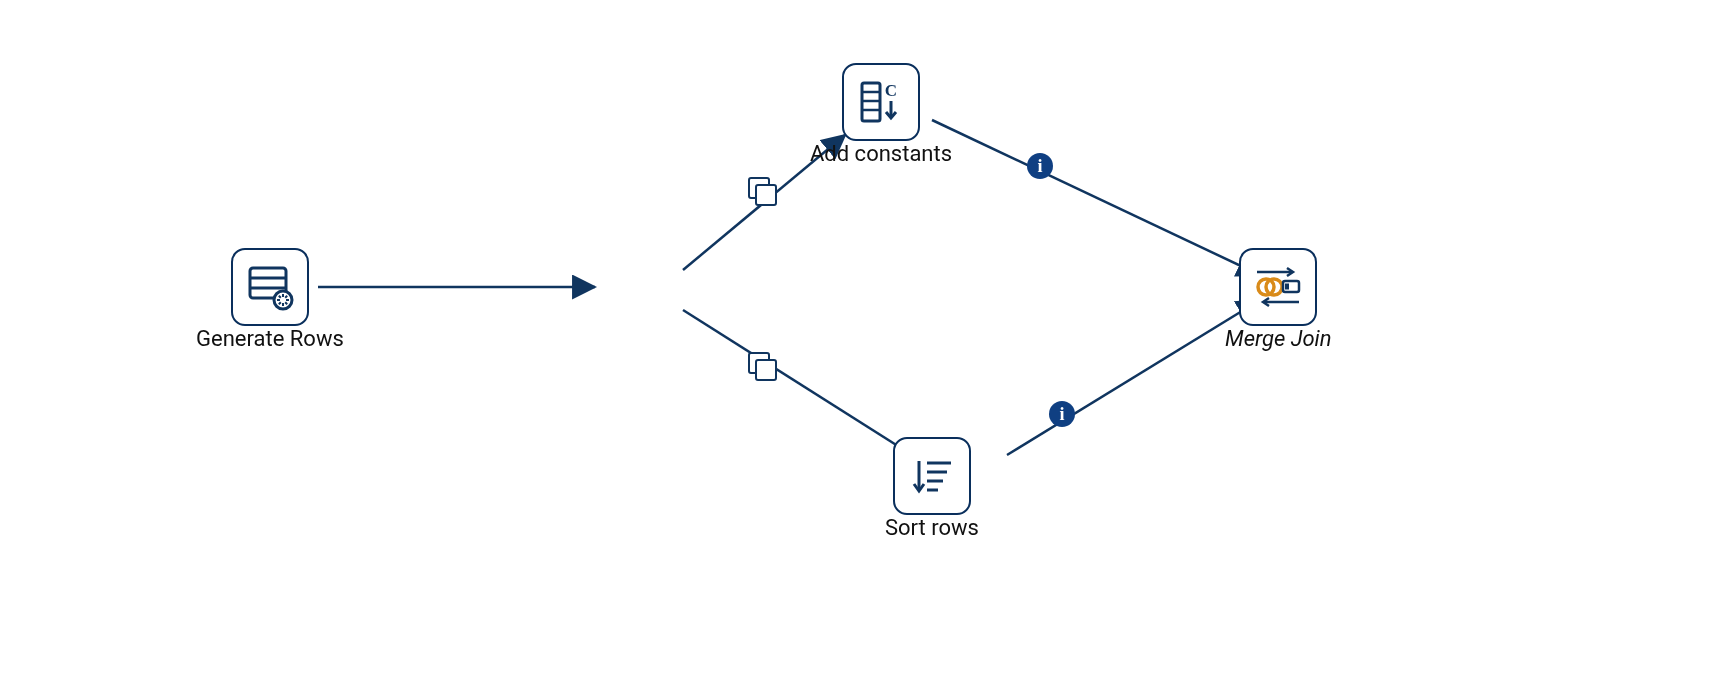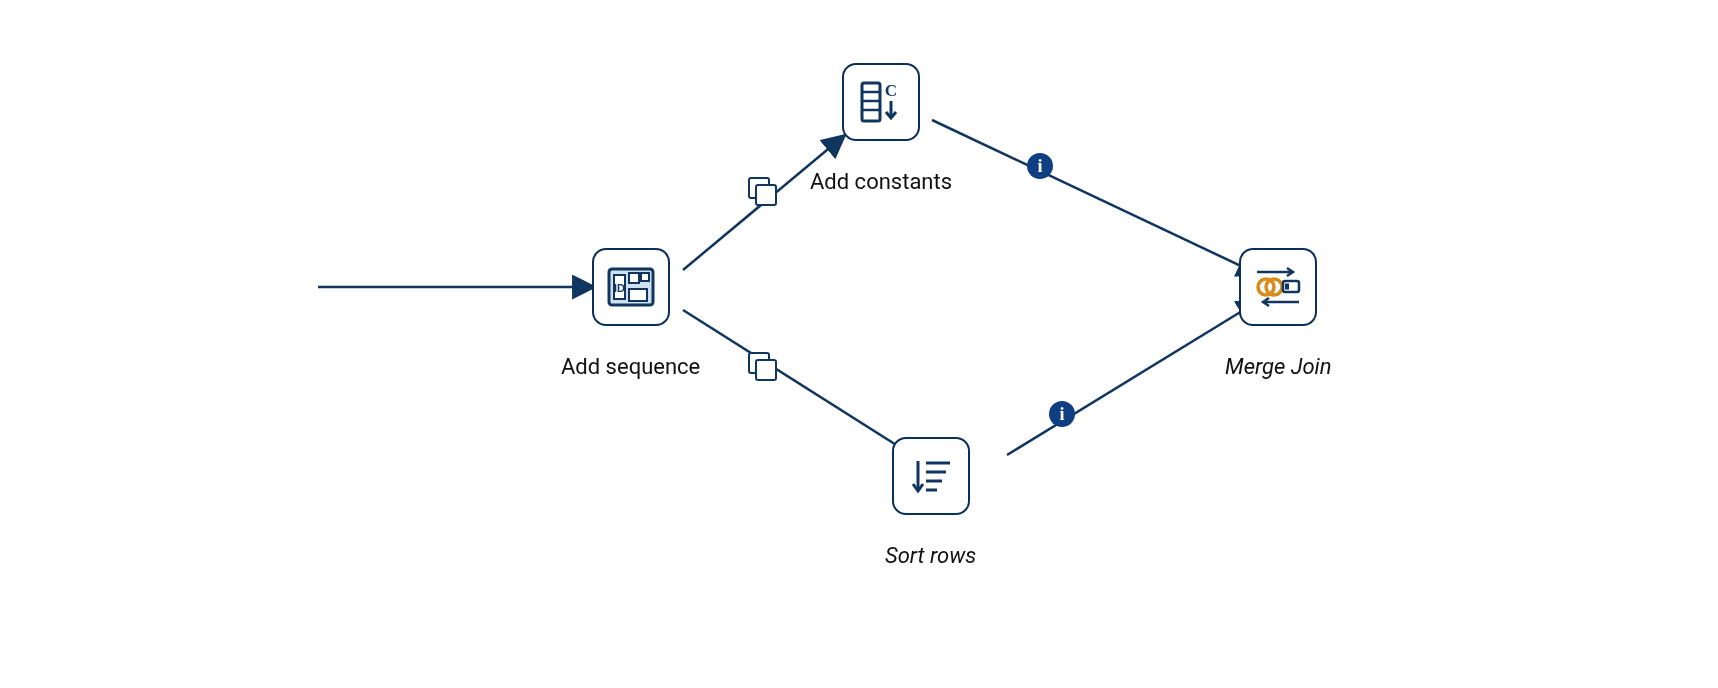--- a/index.html
+++ b/index.html
@@ -35,21 +35,21 @@
     height: 78px;
     border: 2.5px solid #0a2f5c;
     border-radius: 14px;
     background: #ffffff;
     display: flex;
     align-items: center;
     justify-content: center;
     box-sizing: border-box;
   }
   .node-label {
-    margin-top: 28px;
+    margin-top: 0;
     font-size: 22px;
     color: #111111;
     white-space: nowrap;
     text-align: center;
   }
   .badge {
     position: absolute;
     width: 26px;
     height: 26px;
     border-radius: 50%;
@@ -114,51 +114,50 @@
       <div class="front"></div>
   </div>
   <div class="copy-badge" style="left:748px; top:352px;">
     <div class="back"></div>
       <div class="front"></div>
   </div>
 
   <div class="badge" style="left:1027px; top:153px;">i</div>
   <div class="badge" style="left:1049px; top:401px;">i</div>
 
-
-  <div class="node" style="left:601px; top:248px; transform:translateX(-40px);">
+  <div class="node" style="left:236px; top:248px; transform:translateX(-40px);">
     <div class="node-box">
-      <svg width="52" height="52" viewBox="0 0 52 52">
-        <rect x="4" y="8" width="44" height="36" rx="3" fill="#cfe0ef" stroke="#10355f" stroke-width="3"></rect>
-        <rect x="9" y="14" width="11" height="24" fill="#ffffff" stroke="#10355f" stroke-width="2"></rect>
-        <text x="14.5" y="31" font-size="11" font-family="Arial" fill="#10355f" text-anchor="middle" font-weight="bold">ID</text>
-        <rect x="24" y="12" width="10" height="10" fill="#ffffff" stroke="#10355f" stroke-width="2"></rect>
-        <rect x="36" y="12" width="8" height="8" fill="#ffffff" stroke="#10355f" stroke-width="2"></rect>
-        <rect x="24" y="28" width="18" height="12" fill="#ffffff" stroke="#10355f" stroke-width="2"></rect>
+      <svg width="50" height="50" viewBox="0 0 50 50">
+        <rect x="5" y="6" width="36" height="30" rx="3" fill="none" stroke="#10355f" stroke-width="3"></rect>
+        <line x1="5" y1="16" x2="41" y2="16" stroke="#10355f" stroke-width="3"></line>
+        <line x1="5" y1="26" x2="41" y2="26" stroke="#10355f" stroke-width="3"></line>
+        <circle cx="38" cy="38" r="9" fill="#ffffff" stroke="#10355f" stroke-width="3"></circle>
+        <path d="M38 32 L38 35 M38 41 L38 44 M32 38 L35 38 M41 38 L44 38 M33.8 33.8 L35.8 35.8 M40.2 40.2 L42.2 42.2 M33.8 42.2 L35.8 40.2 M40.2 35.8 L42.2 33.8" stroke="#10355f" stroke-width="2"></path>
       </svg>
     </div>
-    <div class="node-label">Add sequence</div>
+    <div class="node-label">Generate Rows</div>
   </div>
+
 
   <div class="node" style="left:850px; top:63px; transform:translateX(-40px);">
     <div class="node-box">
       <svg width="50" height="50" viewBox="0 0 50 50">
         <rect x="6" y="6" width="18" height="38" rx="2" fill="none" stroke="#10355f" stroke-width="3"></rect>
         <line x1="6" y1="15" x2="24" y2="15" stroke="#10355f" stroke-width="2.5"></line>
         <line x1="6" y1="24" x2="24" y2="24" stroke="#10355f" stroke-width="2.5"></line>
         <line x1="6" y1="33" x2="24" y2="33" stroke="#10355f" stroke-width="2.5"></line>
         <text x="35" y="19" font-size="17" font-family="Georgia,serif" font-weight="bold" fill="#10355f" text-anchor="middle">C</text>
         <line x1="35" y1="24" x2="35" y2="40" stroke="#10355f" stroke-width="3"></line>
         <path d="M30 35 L35 41 L40 35" fill="none" stroke="#10355f" stroke-width="3"></path>
       </svg>
     </div>
     <div class="node-label">Add constants</div>
   </div>
 
-  <div class="node" style="left:925px; top:437px; transform:translateX(-40px);font-style:italic;">
+  <div class="node" style="left:925px; top:437px; transform:translateX(-40px);">
     <div class="node-box">
       <svg width="50" height="50" viewBox="0 0 50 50">
         <line x1="12" y1="10" x2="12" y2="38" stroke="#10355f" stroke-width="3"></line>
         <path d="M7 33 L12 40 L17 33" fill="none" stroke="#10355f" stroke-width="3"></path>
         <line x1="20" y1="12" x2="44" y2="12" stroke="#10355f" stroke-width="3"></line>
         <line x1="20" y1="21" x2="40" y2="21" stroke="#10355f" stroke-width="3"></line>
         <line x1="20" y1="30" x2="36" y2="30" stroke="#10355f" stroke-width="3"></line>
         <line x1="20" y1="39" x2="31" y2="39" stroke="#10355f" stroke-width="3"></line>
       </svg>
     </div>

